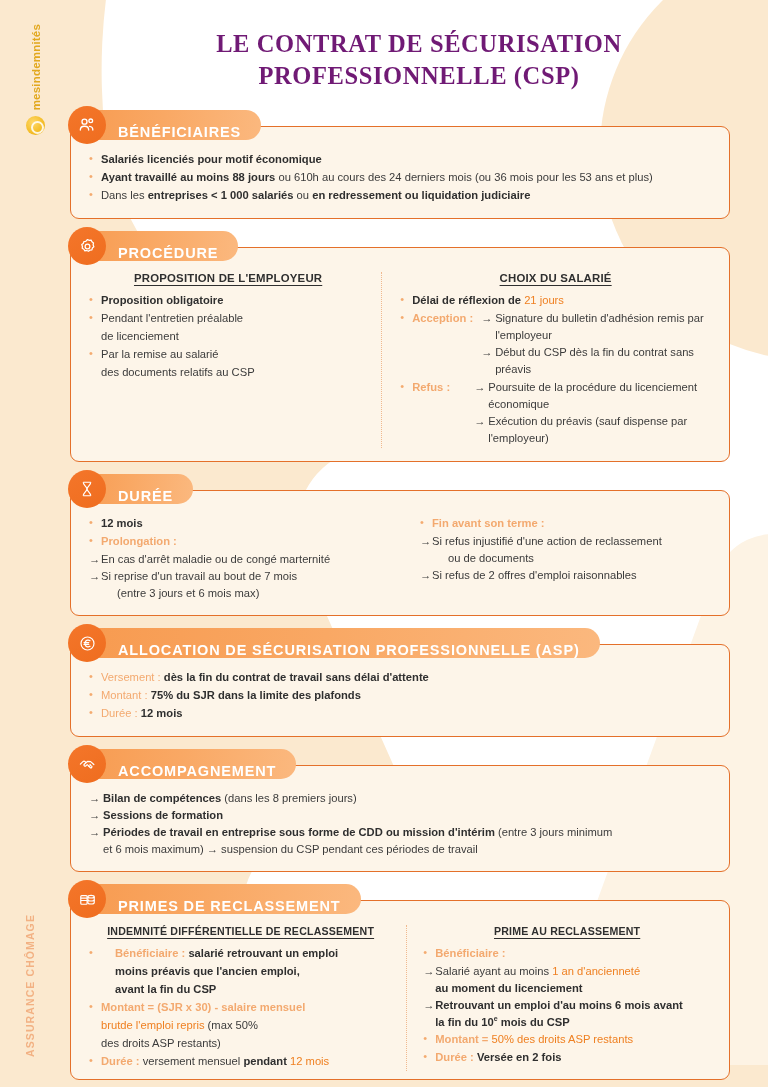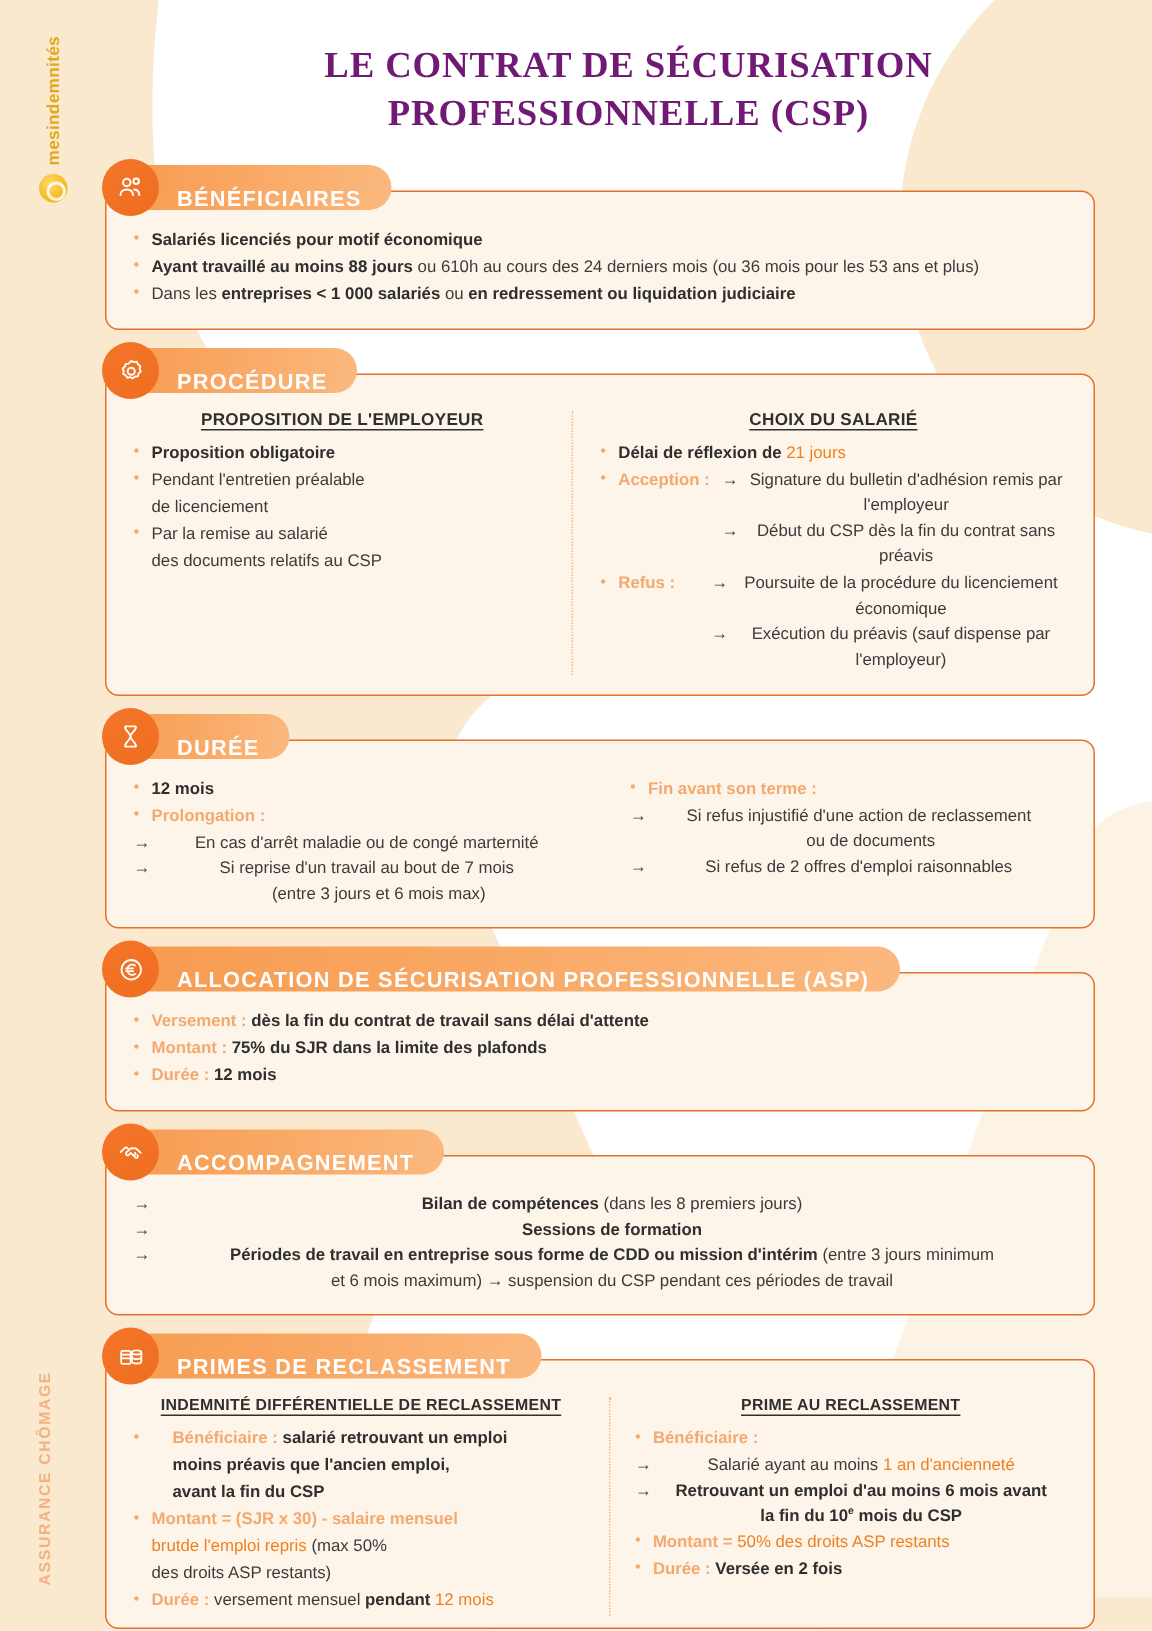--- a/index.html
+++ b/index.html
@@ -145,23 +145,23 @@
     position: absolute;
     left: 70px; top: 110px;
     width: 660px;
   }
 
   .section { position: relative; margin-bottom: 12px; }
 
   .sec-head {
     position: relative;
     display: inline-flex;
-    align-items: center;
+    align-items: flex-end;
     height: 30px;
-    padding: 16px 20px 0 46px;
+    padding: 0 20px 0 46px;
     border-radius: 16px;
     background: linear-gradient(95deg, #f79a4f 0%, #f9a864 48%, #fbb87e 100%);
     z-index: 3;
     margin-left: 2px;
   }
   .sec-head .badge {
     position: absolute;
     left: -4px; top: -4px;
     width: 38px; height: 38px;
     border-radius: 50%;
@@ -202,29 +202,28 @@
     left: 2px; top: -1px;
     color: #f4ab70;
     font-size: 11px;
   }
   .li.nodot { padding-left: 14px; }
   .li.nodot::before { content: ""; }
 
   b { font-weight: 700; color: #2f2f2f; }
   .o { color: #ef8022; font-weight: 400; }
   .lt { color: #f3a96f; font-weight: 700; }
-  .lt-n { color: #f3a96f; font-weight: 700; }
+  .lt-n { color: #f3a96f; font-weight: 400; }
 
   .arrow {
     font-size: 11.2px;
     line-height: 1.52;
     color: #3b3b3b;
     padding-left: 16px;
     position: relative;
-    text-align: center;
   }
   .arrow::before {
     content: "\2192";
     position: absolute;
     left: 2px;
     color: #3b3b3b;
   }
   .arrow.cont { padding-left: 16px; }
   .arrow.cont::before { content: ""; }
 
@@ -444,20 +443,21 @@
             </div>
             <div class="li nodot" style="padding-left:14px"><span>des droits ASP restants)</span></div>
             <div class="li" style="padding-left:14px">
               <span class="lt">Durée :</span> <span>versement mensuel </span><b>pendant </b><span class="o">12 mois</span>
             </div>
           </div>
           <div class="col-r divider" style="padding-left:14px">
             <div class="col-head" style="font-size:10.6px">PRIME AU RECLASSEMENT</div>
             <div class="li"><span class="lt">Bénéficiaire :</span></div>
             <div class="arrow indent"><span>Salarié ayant au moins </span><span class="o">1 an d'ancienneté</span></div>
+            <div class="arrow cont" style="padding-left:14px"><b>au moment du licenciement</b></div>
             <div class="arrow indent"><b>Retrouvant un emploi d'au moins 6 mois avant</b></div>
             <div class="arrow cont" style="padding-left:14px"><b><span>la fin du 10</span><sup>e</sup><span> mois du CSP</span></b></div>
             <div class="li"><span class="lt">Montant = </span><span class="o">50% des droits ASP restants</span></div>
             <div class="li"><span class="lt">Durée :</span> <b>Versée en 2 fois</b></div>
 
           </div>
         </div>
       </div>
     </div>
 

